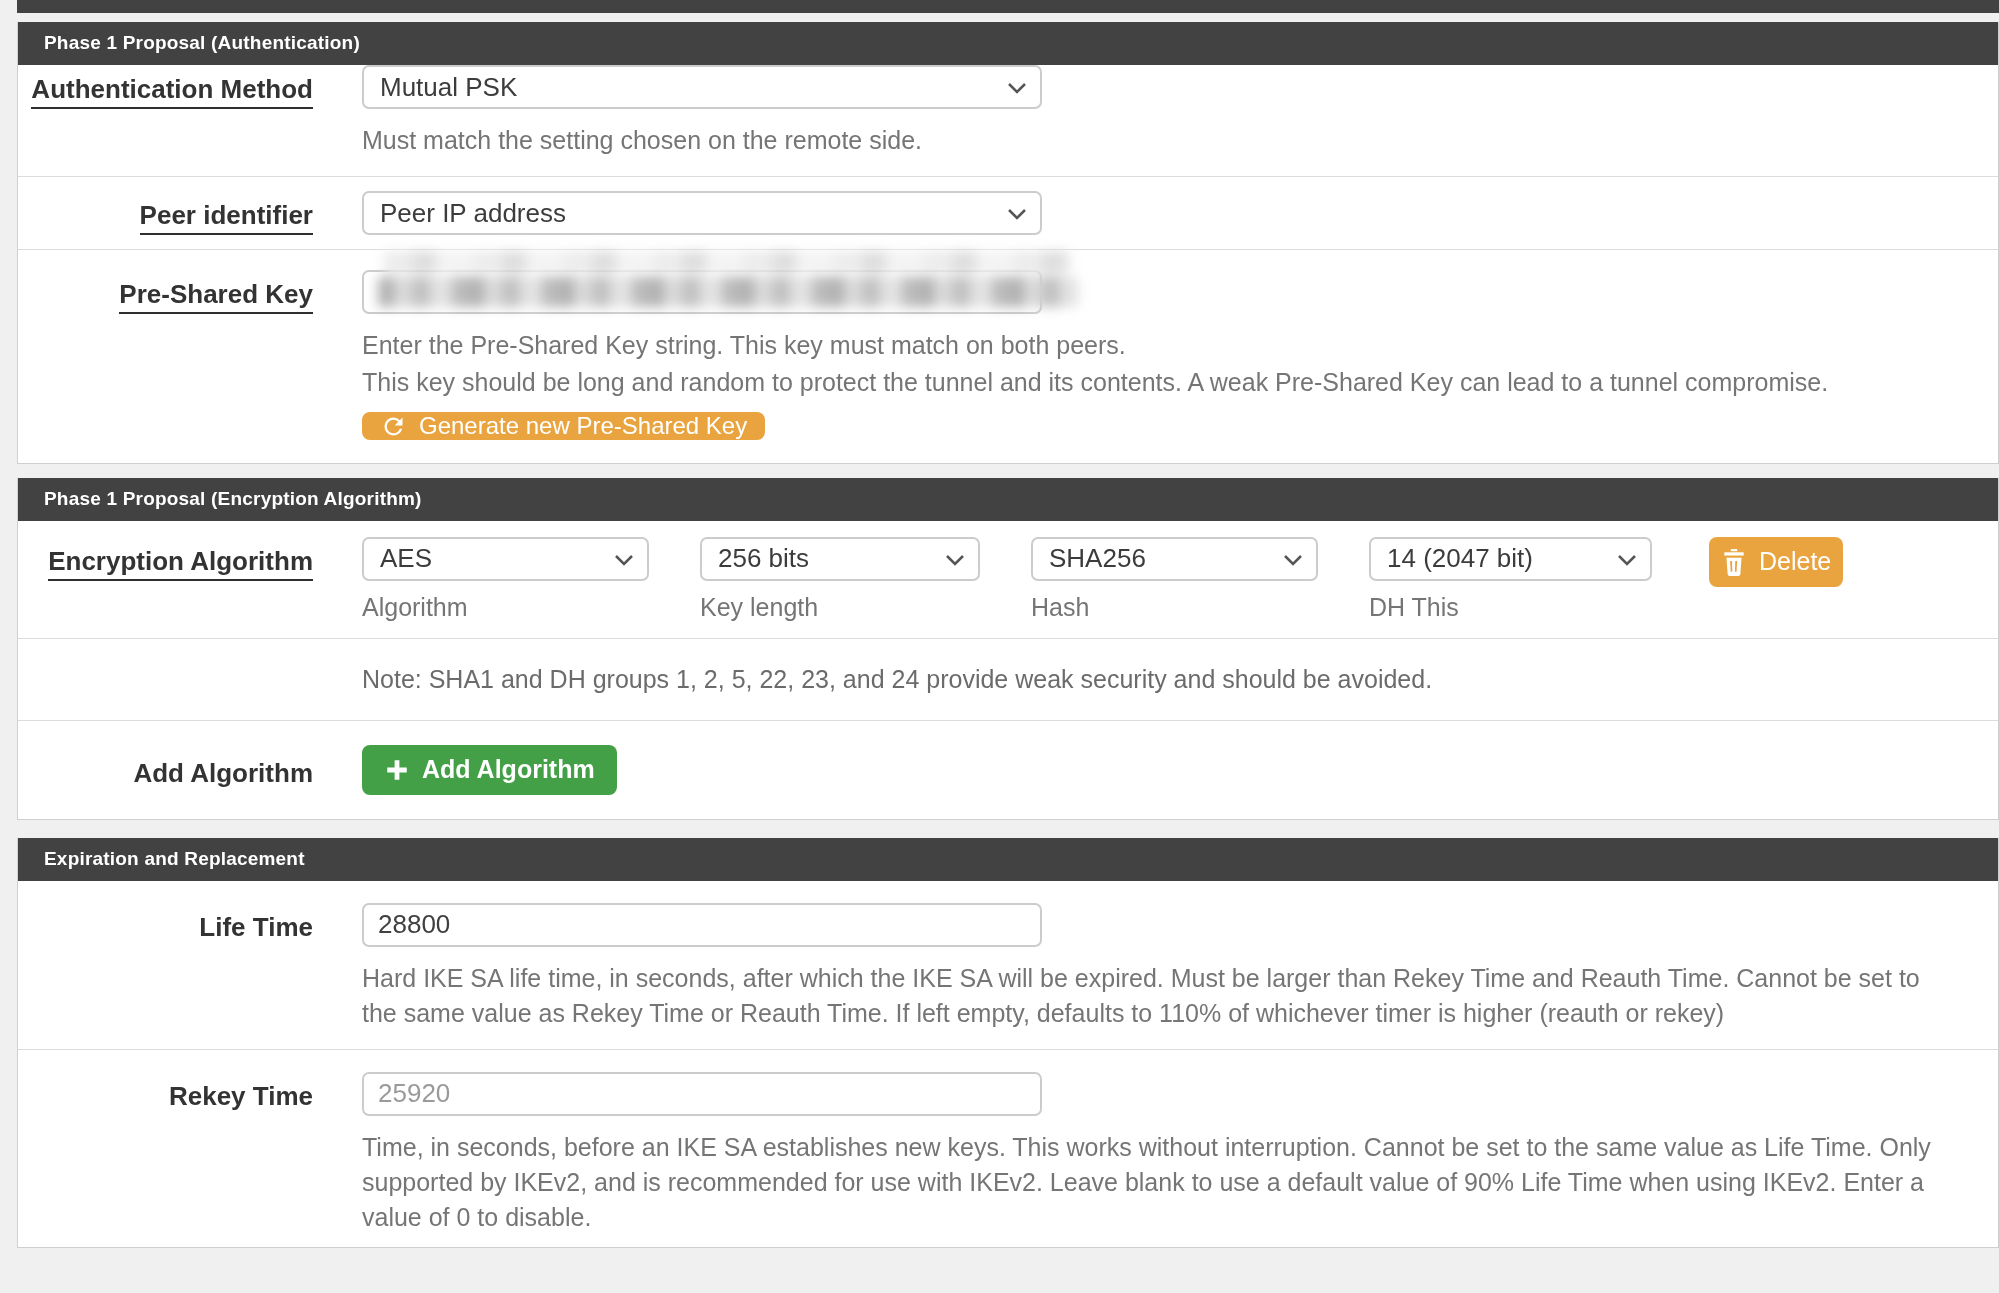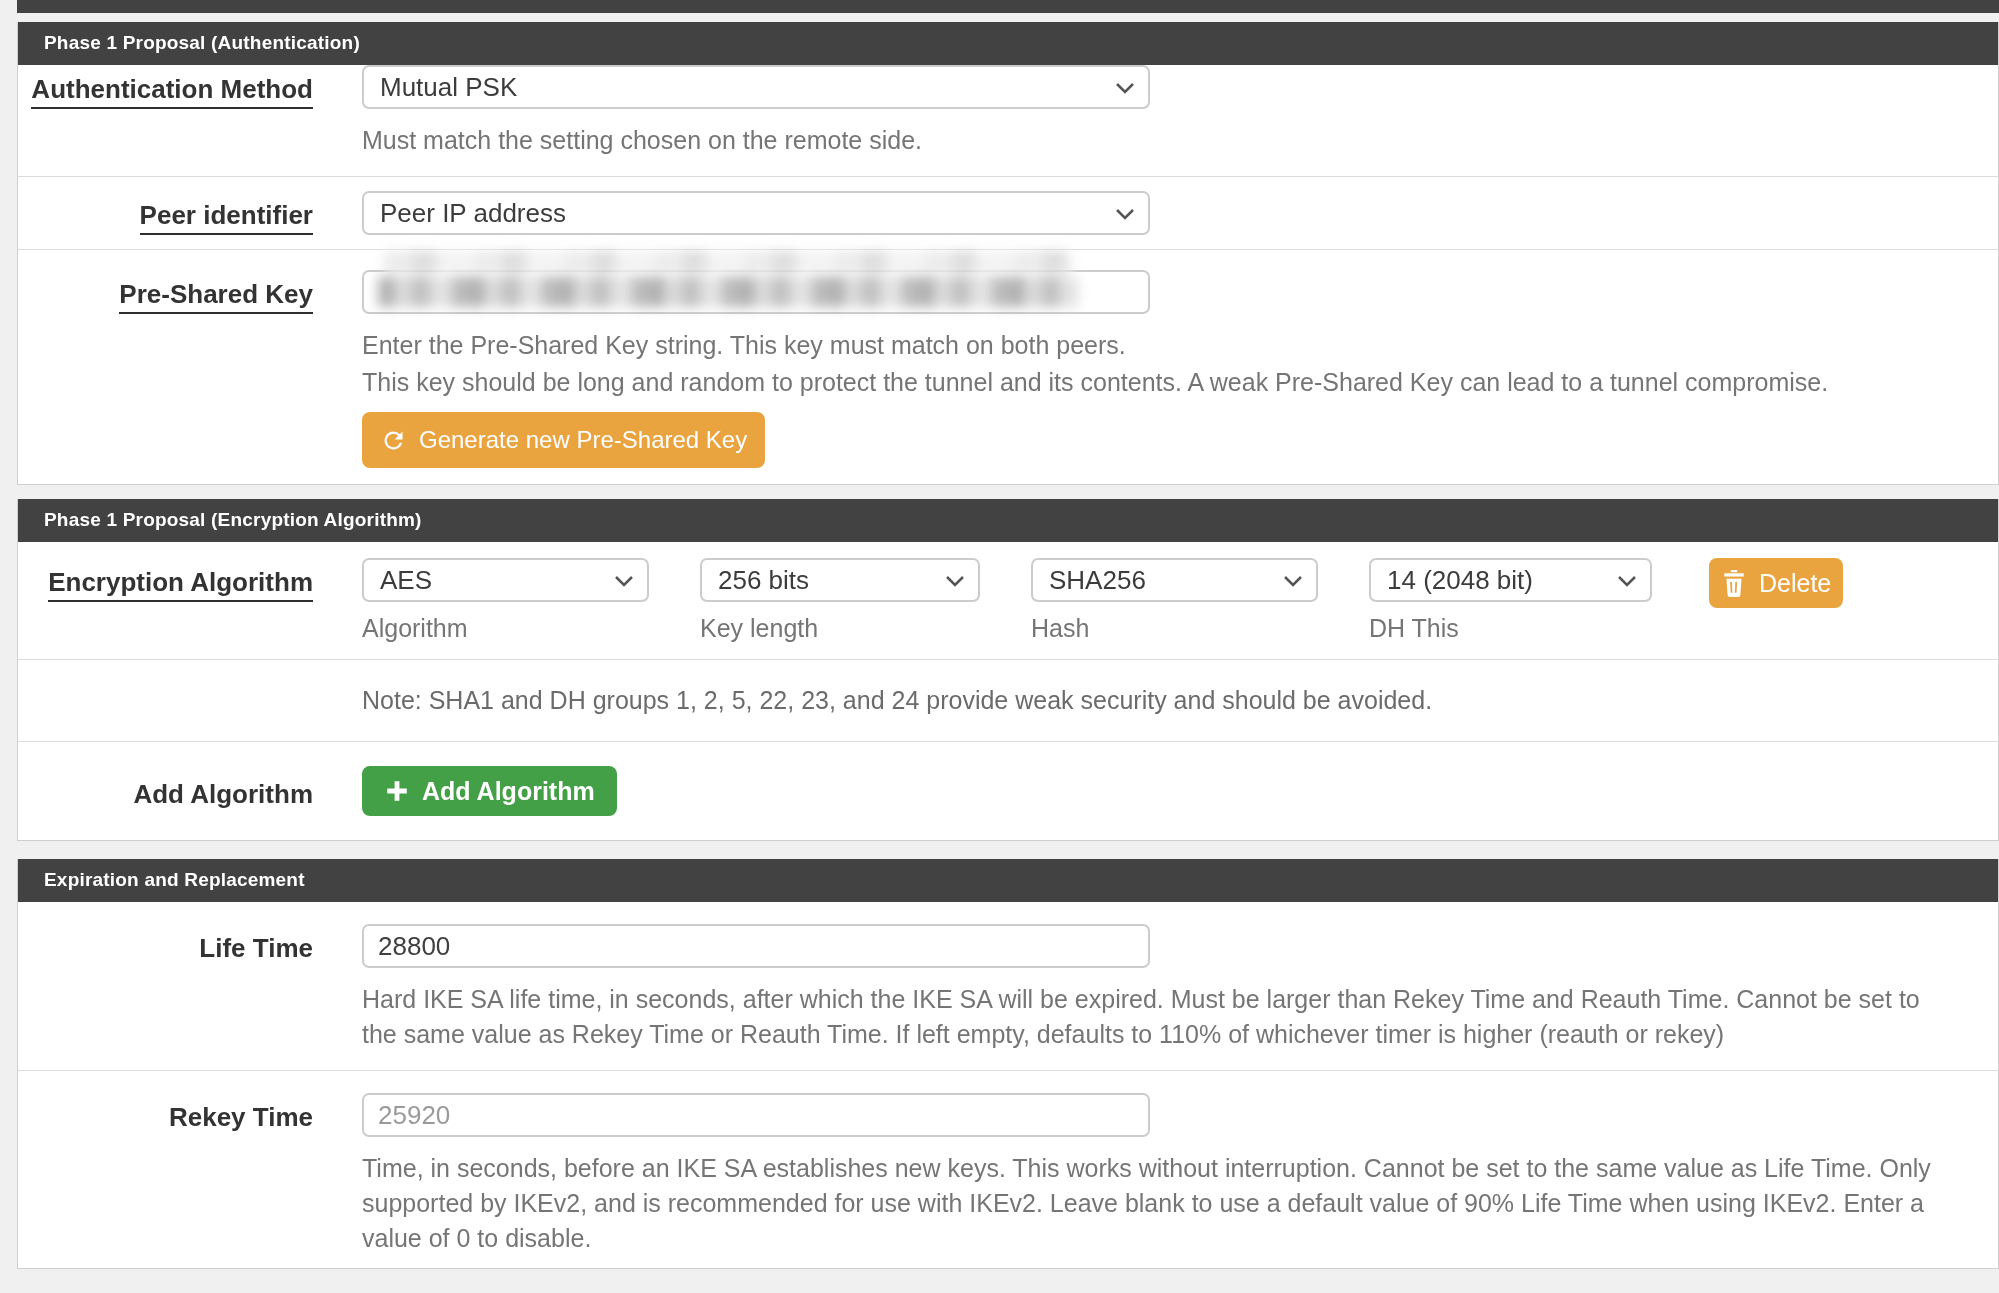--- a/index.html
+++ b/index.html
@@ -42,21 +42,21 @@
     position:relative;
     height:44px;border:2px solid #ccc;border-radius:7px;
     background:#fff;
     display:flex;align-items:center;
     padding:0 44px 0 16px;
     color:#3c3c3c;
     box-sizing:border-box;
     cursor:default;
   }
   .selectbox .chev{position:absolute;right:13px;top:14px;}
-  .w-main{width:788px;}
+  .w-main{width:680px;}
   .textinput{
     height:44px;border:2px solid #ccc;border-radius:7px;
     background:#fff;box-sizing:border-box;
     padding:0 14px;font-size:26px;color:#404040;
     font-family:"Liberation Sans",sans-serif;
     outline:none;
   }
   .textinput::placeholder{color:#9a9a9a;opacity:1;}
   .faux-input{
     height:44px;border:2px solid #ccc;border-radius:7px;
@@ -79,21 +79,21 @@
   }
 
   .btn{
     display:inline-flex;align-items:center;gap:12px;
     border:none;border-radius:8px;
     color:#fff;font-family:"Liberation Sans",sans-serif;
     cursor:pointer;
   }
   .btn-warning{background:#e9a440;}
   .btn-success{background:#43a047;}
-  .btn-generate{height:56px;padding:0 18px;font-size:24px;margin-top:12px;}
+  .btn-generate{height:28px;padding:0 18px;font-size:24px;margin-top:12px;}
   .btn-delete{height:50px;padding:0 12px;font-size:25px;}
   .btn-add{height:50px;padding:0 22px;font-size:25px;font-weight:bold;}
 
   .enc-row{display:flex;align-items:flex-start;}
   .enc-col{display:flex;flex-direction:column;}
   .enc-col .sub{color:#757575;font-size:25px;margin-top:12px;}
   .w-enc1{width:287px;} .gap1{margin-left:51px;}
   .w-enc2{width:280px;}
   .w-enc3{width:287px;}
   .w-enc4{width:283px;}
@@ -206,21 +206,21 @@
             <span class="chev">
               <svg width="20" height="14" viewBox="0 0 20 14">
                   <polyline points="2,3 10,11 18,3" fill="none" stroke="#555" stroke-width="2.5"></polyline>
                 </svg>
             </span>
           </div>
           <div class="sub">Hash</div>
         </div>
         <div class="enc-col gap1">
           <div class="selectbox w-enc4">
-            <span>14 (2048 bit)</span>
+            <span>14 (2047 bit)</span>
             <span class="chev">
               <svg width="20" height="14" viewBox="0 0 20 14">
                   <polyline points="2,3 10,11 18,3" fill="none" stroke="#555" stroke-width="2.5"></polyline>
                 </svg>
             </span>
           </div>
           <div class="sub">DH This</div>
         </div>
         <div class="gap-del">
           <button class="btn btn-warning btn-delete">

